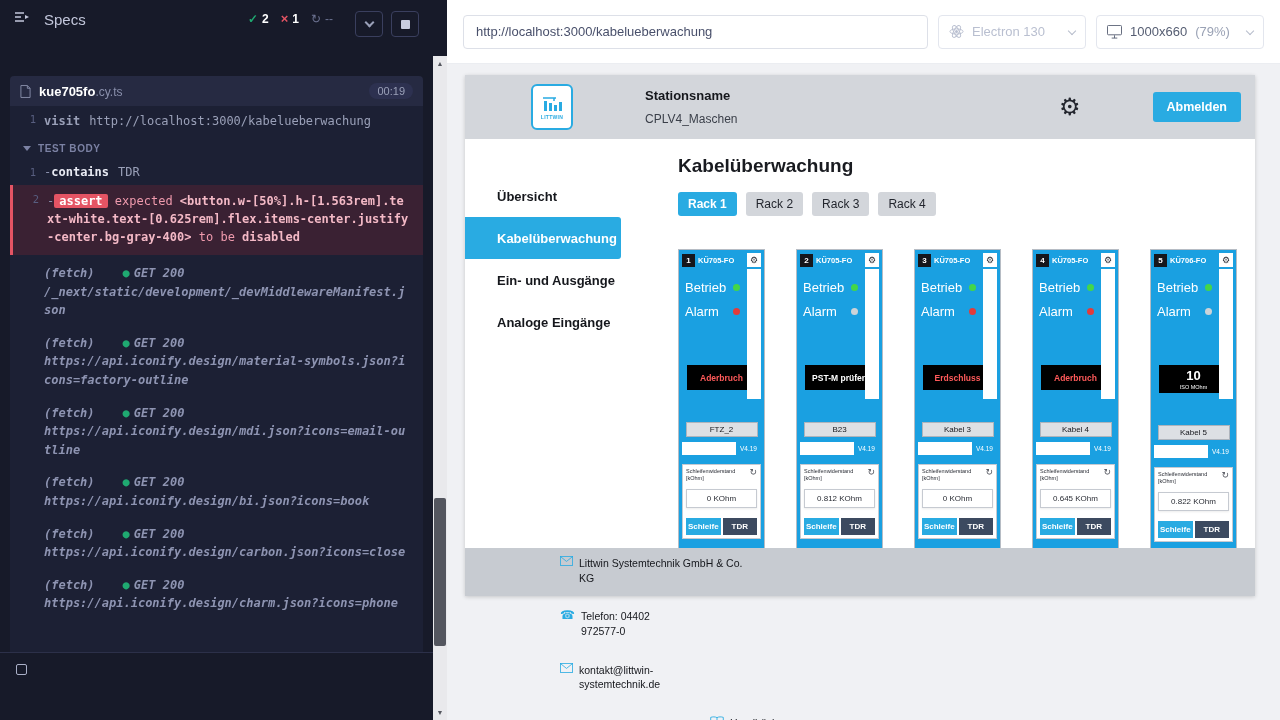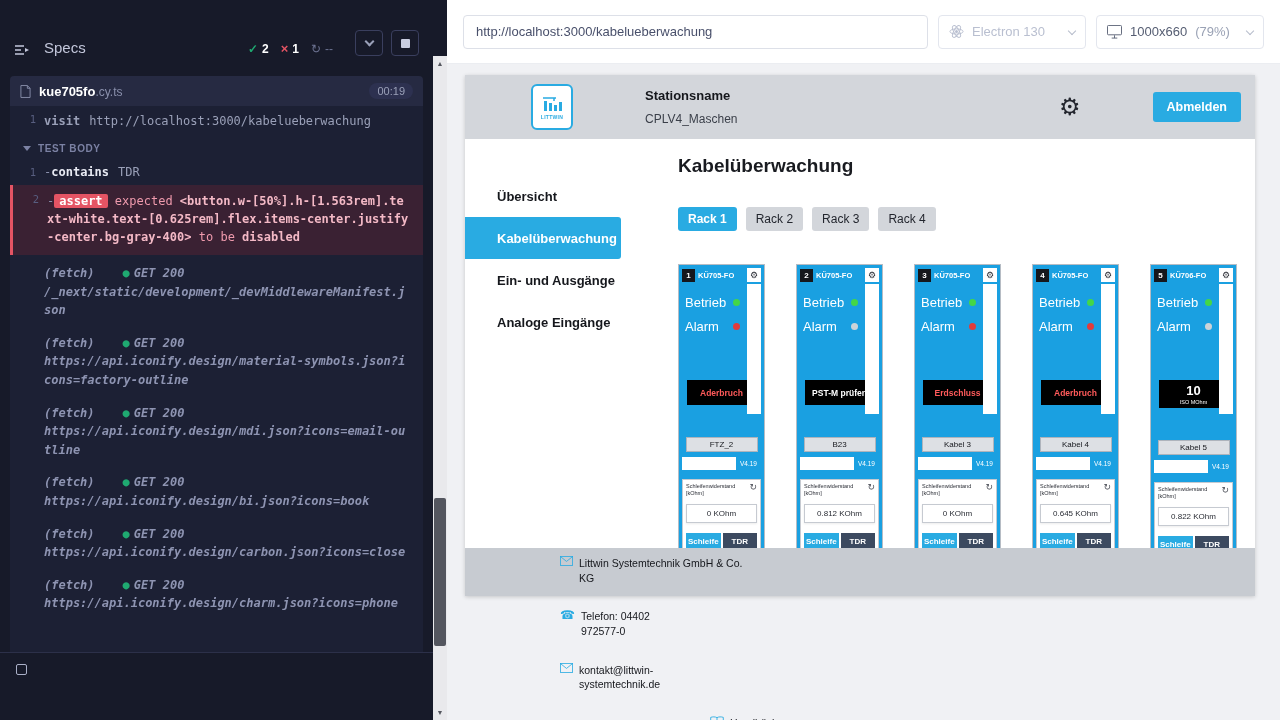--- a/index.html
+++ b/index.html
@@ -1,21 +1,21 @@
 <!DOCTYPE html>
 <html><head>
 <meta charset="utf-8">
 <style>
   * { margin:0; padding:0; box-sizing:border-box; }
   html,body { width:1280px; height:720px; overflow:hidden; }
   body { display:flex; font-family:"Liberation Sans", sans-serif; background:#fff; }
 
   
   .runner { width:433px; flex-shrink:0; background:#171a29; color:#d5d8e6; display:flex; flex-direction:column; }
-  .runner-top { height:56px; display:flex; align-items:flex-end; padding:0 14px; gap:8px; flex-shrink:0; }
+  .runner-top { height:56px; display:flex; align-items:flex-start; padding:11px 14px; gap:8px; flex-shrink:0; }
   .specs-label { color:#c3c7db; font-size:15px; margin-left:6px; }
   .stats { margin-left:auto; display:flex; align-items:center; gap:12px; font-size:12px; font-weight:bold; margin-right:14px; }
   .stat { display:flex; align-items:center; gap:4px; color:#fff; }
   .stat .ok { color:#1fa971; font-size:12px; }
   .stat .bad { color:#e45464; font-size:13px; }
   .stat-skip { color:#6c7291; font-weight:normal; }
   .icon-btn { width:28px; height:26px; border:1px solid #3a3f5e; border-radius:4px; background:transparent; display:flex; align-items:center; justify-content:center; cursor:pointer; }
   .chev { width:7px; height:7px; border-right:2px solid #9aa0b8; border-bottom:2px solid #9aa0b8; transform:rotate(45deg); margin-top:-3px; }
   .stopsq { width:9px; height:9px; background:#c9cde0; border-radius:1px; }
 
@@ -77,21 +77,21 @@
   .hdr-gear { margin-left:auto; font-size:24px; color:#23262e; margin-right:72px; cursor:pointer; line-height:1; }
   .logout-btn { background:#29abe2; color:#fff; border:none; font-size:12.5px; font-weight:bold; padding:8px 14px; border-radius:3px; margin-right:14px; cursor:pointer; font-family:"Liberation Sans",sans-serif; }
 
   .app-body { flex:1; display:flex; min-height:0; }
   .sidebar { width:172px; padding-top:36px; flex-shrink:0; background:#fff; }
   .side-item { height:42px; display:flex; align-items:center; padding-left:32px; font-size:13px; font-weight:bold; color:#15171c; cursor:pointer; }
   .side-item.active { background:#29abe2; color:#fff; margin-right:16px; border-radius:0 3px 3px 0; }
 
   .main { flex:1; padding:16px 0 0 41px; min-width:0; overflow:hidden; }
   .page-title { font-size:19px; font-weight:bold; color:#191b20; }
-  .tabs { display:flex; gap:9px; margin-top:30px; }
+  .tabs { display:flex; gap:9px; margin-top:15px; }
   .tab { padding:5px 10px; font-size:12px; border-radius:3px; background:#d3d6db; color:#23262e; cursor:pointer; }
   .tab.active { background:#29abe2; color:#fff; font-weight:bold; }
 
   .cards { display:flex; gap:31px; margin-top:33px; }
   .card { width:87px; height:312px; background:#1aa0e1; border:1px solid #b6bcc4; position:relative; flex-shrink:0; }
   .cstrip { position:absolute; top:19px; right:3px; width:14px; height:130px; background:#fff; }
   .card-head { display:flex; align-items:center; padding:3px 3px 0; gap:3px; position:relative; z-index:1; }
   .cnum { width:13px; height:13px; background:#15171c; color:#fff; font-size:8px; font-weight:bold; display:flex; align-items:center; justify-content:center; }
   .ctitle { color:#fff; font-size:7.5px; font-weight:bold; white-space:nowrap; }
   .cgear { margin-left:auto; width:14px; height:14px; background:#fff; color:#2a2d35; font-size:9px; display:flex; align-items:center; justify-content:center; cursor:pointer; }

